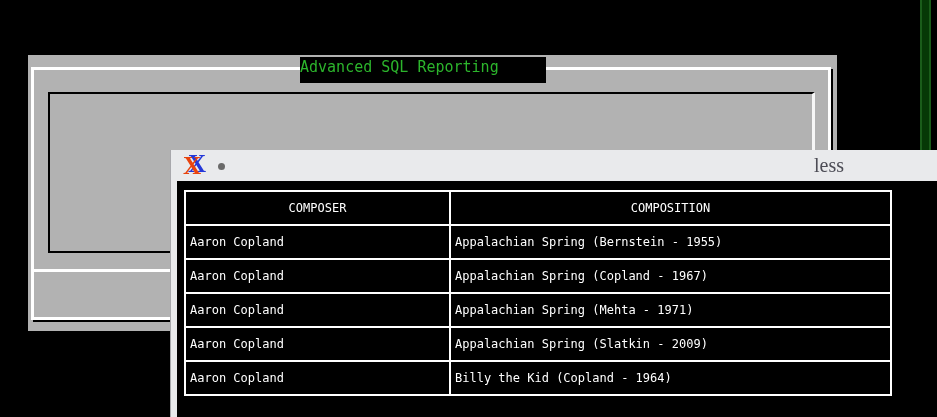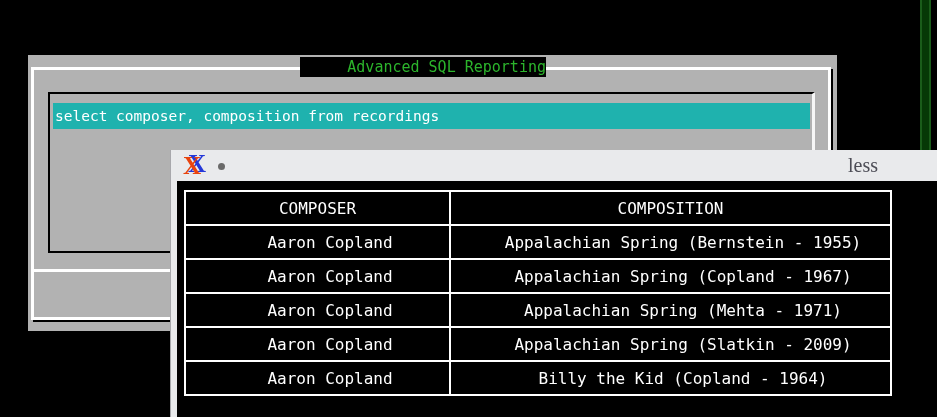--- a/index.html
+++ b/index.html
@@ -20,23 +20,23 @@
   .sql-window {
     position:absolute; left:28px; top:55px; width:809px; height:276px;
     background:#b2b2b2; z-index:1;
   }
   .labelframe {
     position:absolute; left:3px; top:12px; width:800px; height:253px;
     border:3px solid #ffffff;
     box-shadow:2px 2px 0 #000000;
   }
   .frame-title {
-    position:absolute; left:272px; top:2px; width:246px; height:20px;
+    position:absolute; left:272px; top:2px; width:246px; height:26px;
     background:#000000; color:#2cb52c;
-    font-size:15px; line-height:20px; text-align:right;
+    font-size:15px; line-height:20px; text-align:left;
     letter-spacing:0; z-index:3; white-space:pre;
   }
   .entry-box {
     position:absolute; left:20px; top:37px; width:767px; height:161px;
     background:#b2b2b2;
     border-top:2px solid #000; border-left:2px solid #000;
     border-bottom:2px solid #000; border-right:3px solid #f7f7f7;
   }
   .query-input {
     position:absolute; left:25px; top:48px; width:757px; height:26px;
@@ -63,50 +63,49 @@
     position:absolute; font-family:"Liberation Serif", serif;
     font-weight:bold; font-size:25px; line-height:26px;
   }
   .xlogo .x-blue   { left:5px; top:0;  color:#2438d8; }
   .xlogo .x-orange { left:0;  top:2px; color:#e8430e; }
   .menu-dot {
     position:absolute; left:47px; top:13px; width:7px; height:7px;
     border-radius:50%; background:#6a6a6a;
   }
   .less-title {
-    position:absolute; left:642px; top:4px; width:100px; text-align:center;
+    position:absolute; left:608px; top:4px; width:100px; text-align:center;
     font-family:"Liberation Serif", serif; font-size:20px; color:#4c4c55;
   }
   .less-content {
     position:absolute; left:6px; top:31px; right:0; bottom:0;
     background:#000000;
   }
   table.results {
     position:absolute; left:7px; top:9px; width:706px;
     border-collapse:collapse; table-layout:fixed;
-    color:#ffffff; font-family:"DejaVu Sans Mono", monospace; font-size:16px;
+    color:#ffffff; font-family:"DejaVu Sans Mono", monospace; font-size:12px;
   }
   table.results th, table.results td {
     border:2px solid #ffffff; height:34px; white-space:pre; overflow:hidden;
   }
   table.results th { text-align:center; font-weight:normal; }
-  table.results td { text-align:center; padding-left:25px; }
+  table.results td { text-align:left; padding-left:4px; }
 </style>
 </head>
 <body>
 
 <div id="screen">
 
   <div class="green-stripe"></div>
 
   <div class="sql-window">
     <div class="labelframe"></div>
     <div class="frame-title">Advanced SQL Reporting</div>
     <div class="entry-box"></div>
-    <input class="query-input" type="text" value="select composer, composition from recordings" style="">
     <div class="separator"></div>
   </div>
 
   <div class="less-window">
     <div class="less-titlebar">
       <div class="xlogo">
         <span class="x-blue">X</span>
         <span class="x-orange">X</span>
       </div>
       <div class="menu-dot"></div>

